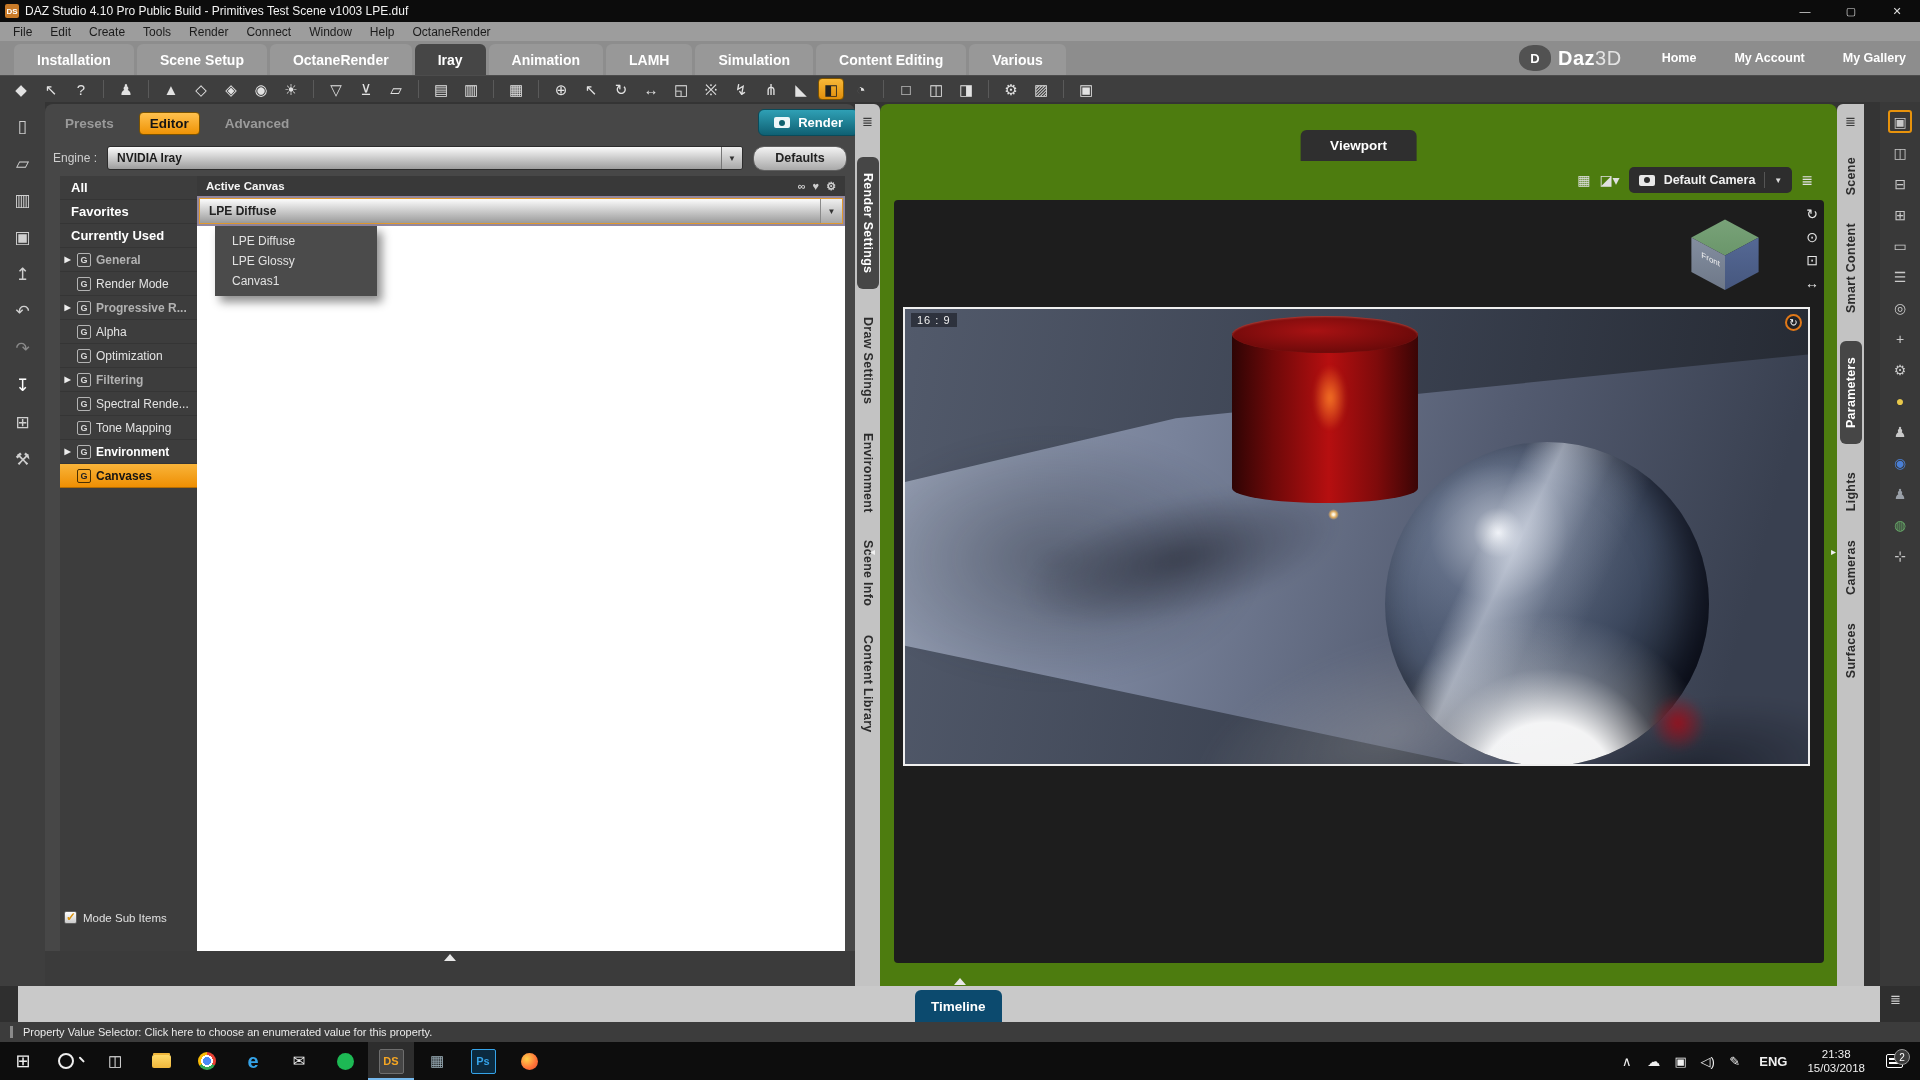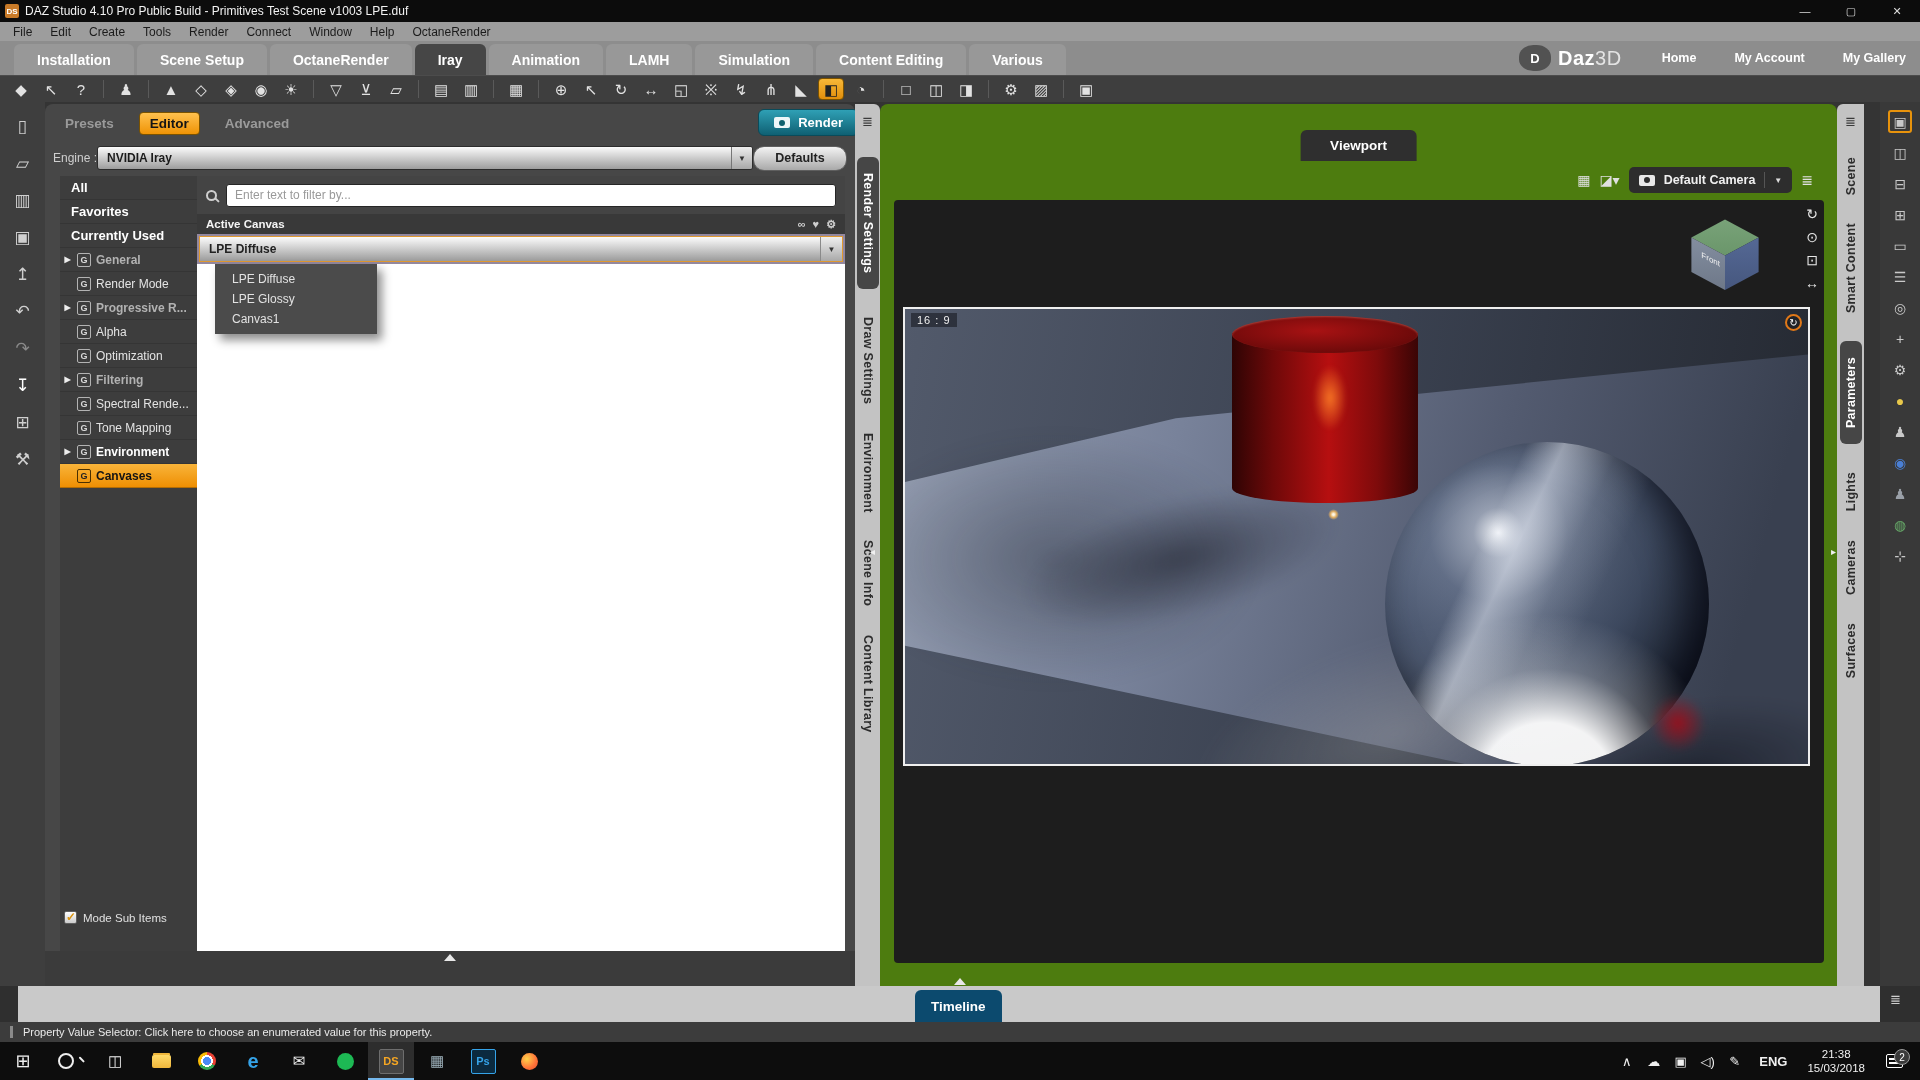--- a/index.html
+++ b/index.html
@@ -49,21 +49,21 @@
     border-radius:8px 8px 0 0}
   .pane-tabs{height:38px;display:flex;align-items:center;gap:25px;padding-left:20px;position:relative}
   .ptab{color:#9a9a9a;font-weight:bold;font-size:13.5px}
   .ptab.active{background:linear-gradient(#ffc14e,#ef9305);color:#141414;padding:3px 10px;
     border-radius:4px;border:1px solid #7a5200}
   .render-btn{position:absolute;right:-4px;top:5px;height:27px;display:flex;align-items:center;gap:8px;
     padding:0 15px;background:linear-gradient(#2fa0b5,#0f6073);border:1px solid #0a4b5a;border-radius:6px;
     color:#fff;font-weight:bold;font-size:13px}
   .cam-glyph{width:16px;height:11px;background:#eef6f8;border-radius:2px;position:relative}
   .cam-glyph:after{content:'';position:absolute;left:5px;top:2.5px;width:6px;height:6px;border-radius:50%;background:#10616f}
-  .engine-row{height:32px;display:flex;align-items:center;padding:0 8px}
+  .engine-row{height:32px;display:flex;align-items:center;gap:10px;padding:0 8px}
   .engine-label{color:#cfcfcf;font-size:12px}
   .engine-select{flex:1;height:24px;background:linear-gradient(#fbfbfb,#9d9d9d);border:1px solid #2c2c2c;
     border-radius:3px;display:flex;align-items:center;padding-left:9px;font-weight:bold;font-size:12px;color:#1b1b1b}
   .engine-arrow{margin-left:auto;width:21px;height:22px;border-left:1px solid #767676;display:flex;
     align-items:center;justify-content:center;font-size:8px;color:#333;background:linear-gradient(#ededed,#a8a8a8);
     border-radius:0 2px 2px 0}
   .defaults-btn{width:94px;height:25px;border-radius:11px;background:linear-gradient(#f3f3f3,#a9a9a9);
     border:1px solid #5f5f5f;font-weight:bold;font-size:12.5px;color:#222;
     display:flex;align-items:center;justify-content:center}
   .pane-body{position:absolute;left:0;top:72px;right:0;bottom:35px;display:flex;padding-left:15px}
@@ -429,24 +429,20 @@
             <span class="g-badge">G</span>
             <span>Canvases</span>
           </div>
         <div class="cat-spacer"></div>
         <div class="show-sub">
           <span class="checkbox"></span>
           <span>Mode Sub Items</span>
         </div>
       </div>
       <div class="content-col">
-        <div class="search-row">
-          <span class="mag-ico"></span>
-          <input class="filter-input" readonly="" placeholder="Enter text to filter by..." style="">
-        </div>
         <div class="ac-header">
           <span>Active Canvas</span>
           <span class="ac-icons">
               <span class="icon">∞</span>
               <span class="icon">♥</span>
               <span class="icon">⚙</span>
             </span>
         </div>
         <div class="select-outer">
           <div class="select-inner">

